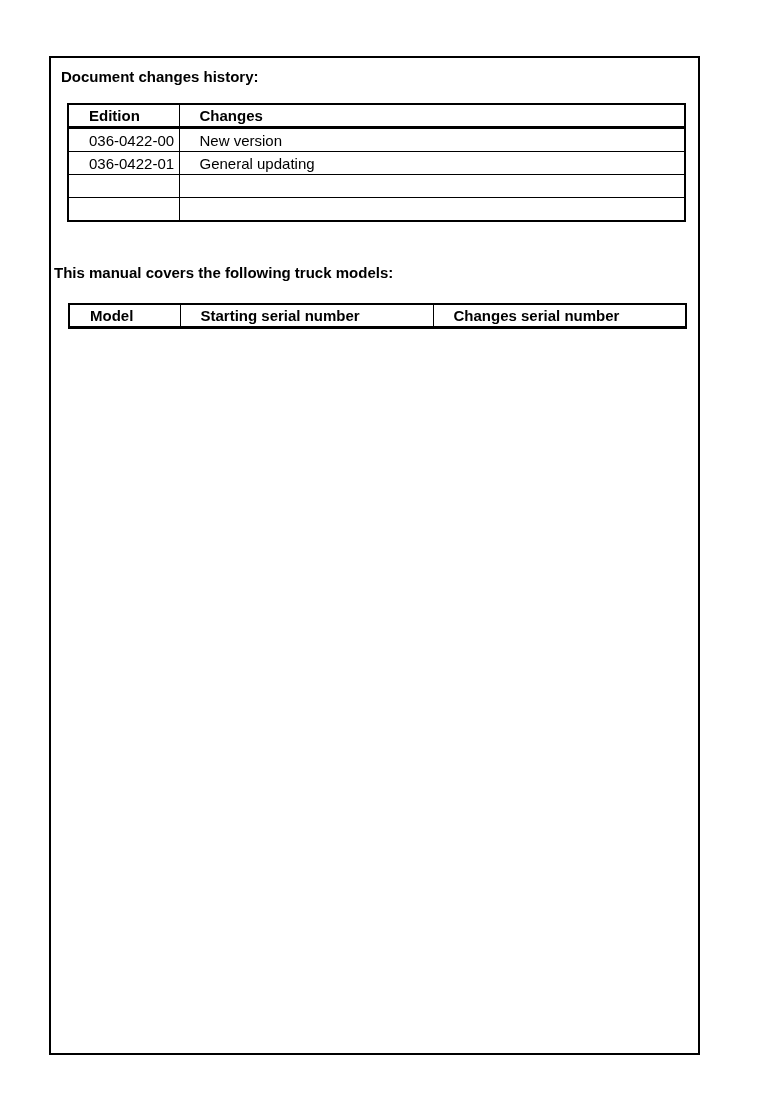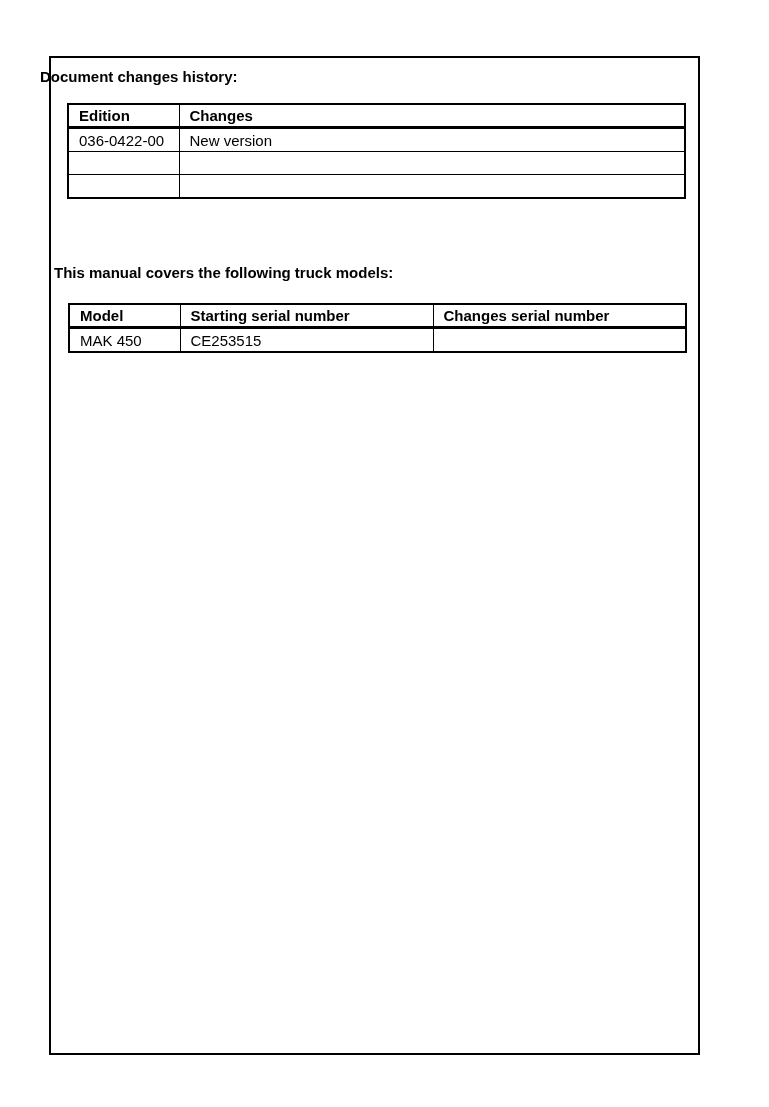--- a/index.html
+++ b/index.html
@@ -26,36 +26,36 @@
     background: #ffffff;
   }
   .heading {
     position: absolute;
     margin: 0;
     font-size: 15px;
     font-weight: bold;
     line-height: 17px;
     white-space: nowrap;
   }
-  .heading-1 { left: 40px; top: 68px; }
+  .heading-1 { left: 61px; top: 68px; }
   .heading-2 { left: 54px; top: 264px; }
   table.doc-table {
     position: absolute;
     border-collapse: collapse;
     table-layout: fixed;
     width: 617px;
     background: #ffffff;
     border: 2px solid #000000;
   }
   .table-1 { left: 67px; top: 103px; }
   .table-2 { left: 68px; top: 303px; }
   table.doc-table th,
   table.doc-table td {
     border: 1px solid #000000;
-    padding: 0 4px 0 10px;
+    padding: 0 4px 0 20px;
     text-align: left;
     vertical-align: middle;
     overflow: hidden;
     white-space: nowrap;
   }
   table.doc-table th {
     font-size: 15px;
     font-weight: bold;
     height: 21px;
     border-bottom: 3px solid #000000;
@@ -85,20 +85,24 @@
         <th>Edition</th>
         <th>Changes</th>
       </tr>
     </thead>
     <tbody>
       <tr>
         <td>036-0422-00</td>
         <td>New version</td>
       </tr>
       <tr>
+        <td>036-0422-01</td>
+        <td>General updating</td>
+      </tr>
+      <tr>
         <td></td>
         <td></td>
       </tr>
       <tr>
         <td></td>
         <td></td>
       </tr>
     </tbody>
   </table>
 
@@ -111,21 +115,16 @@
       <col style="width:253px">
     </colgroup>
     <thead>
       <tr>
         <th>Model</th>
         <th>Starting serial number</th>
         <th>Changes serial number</th>
       </tr>
     </thead>
     <tbody>
-      <tr>
-        <td>MAK 450</td>
-        <td>CE253515</td>
-        <td></td>
-      </tr>
     </tbody>
   </table>
 
 </div>
 
 </body></html>

